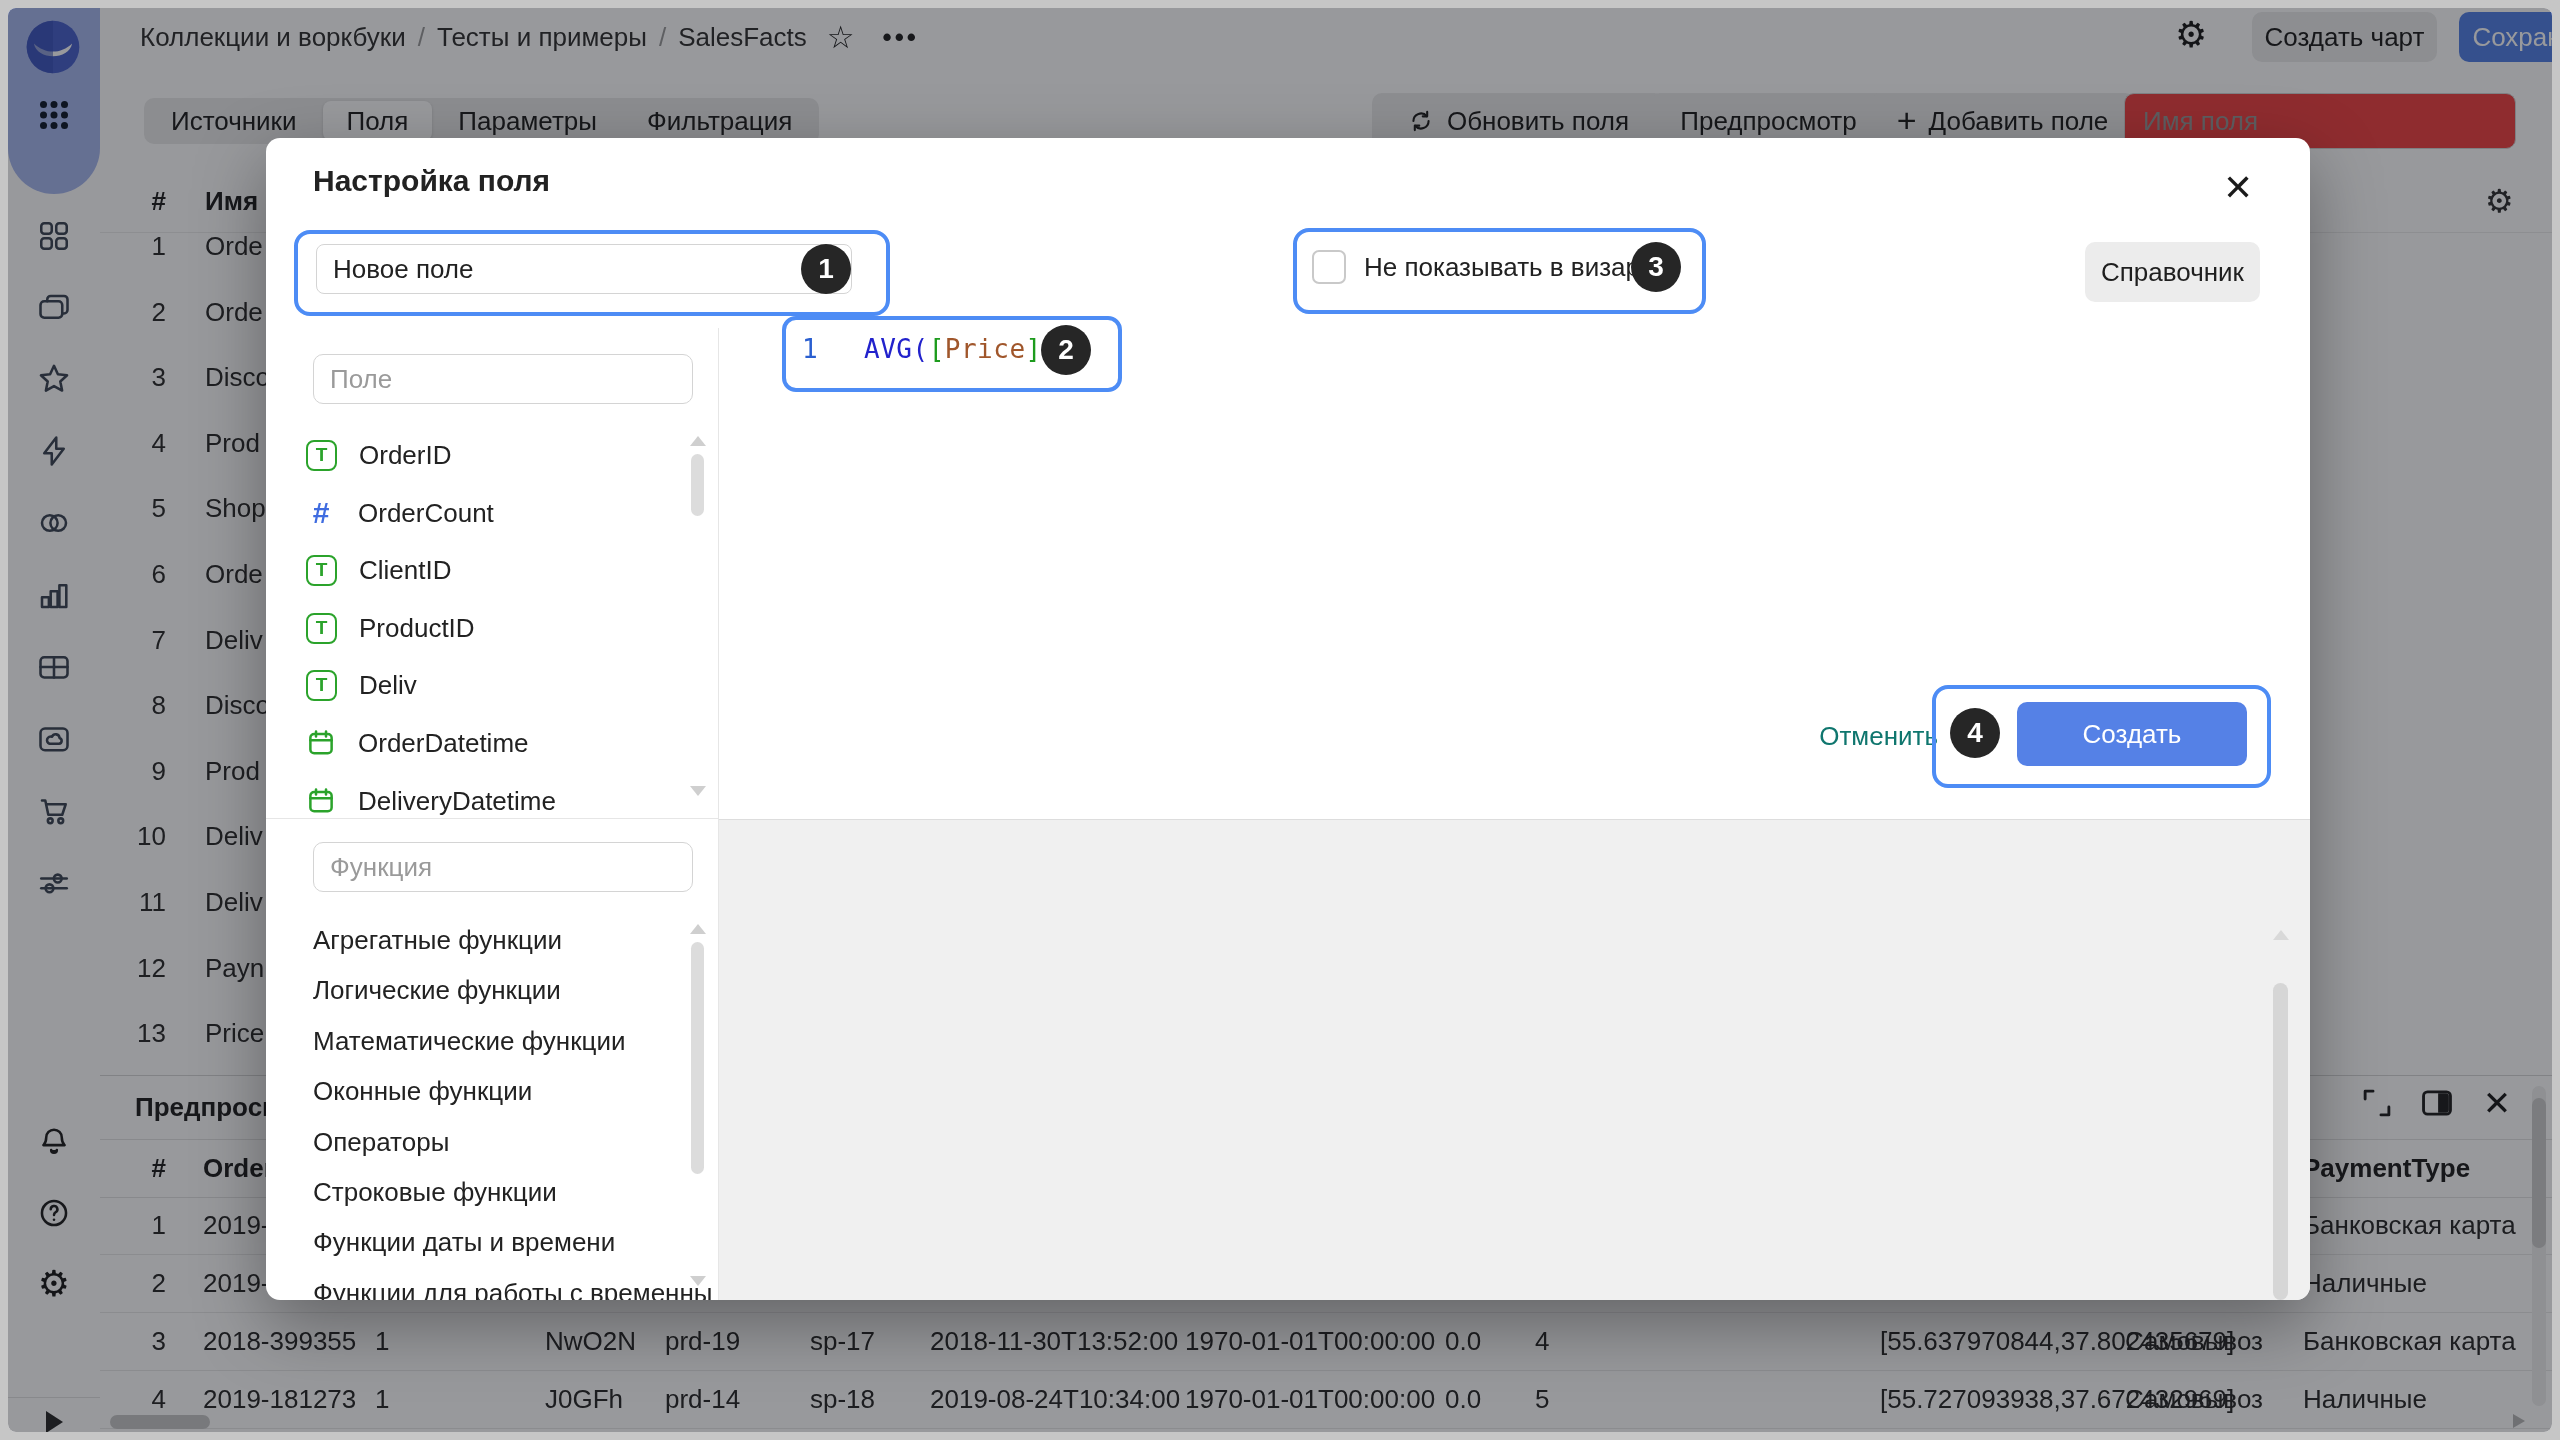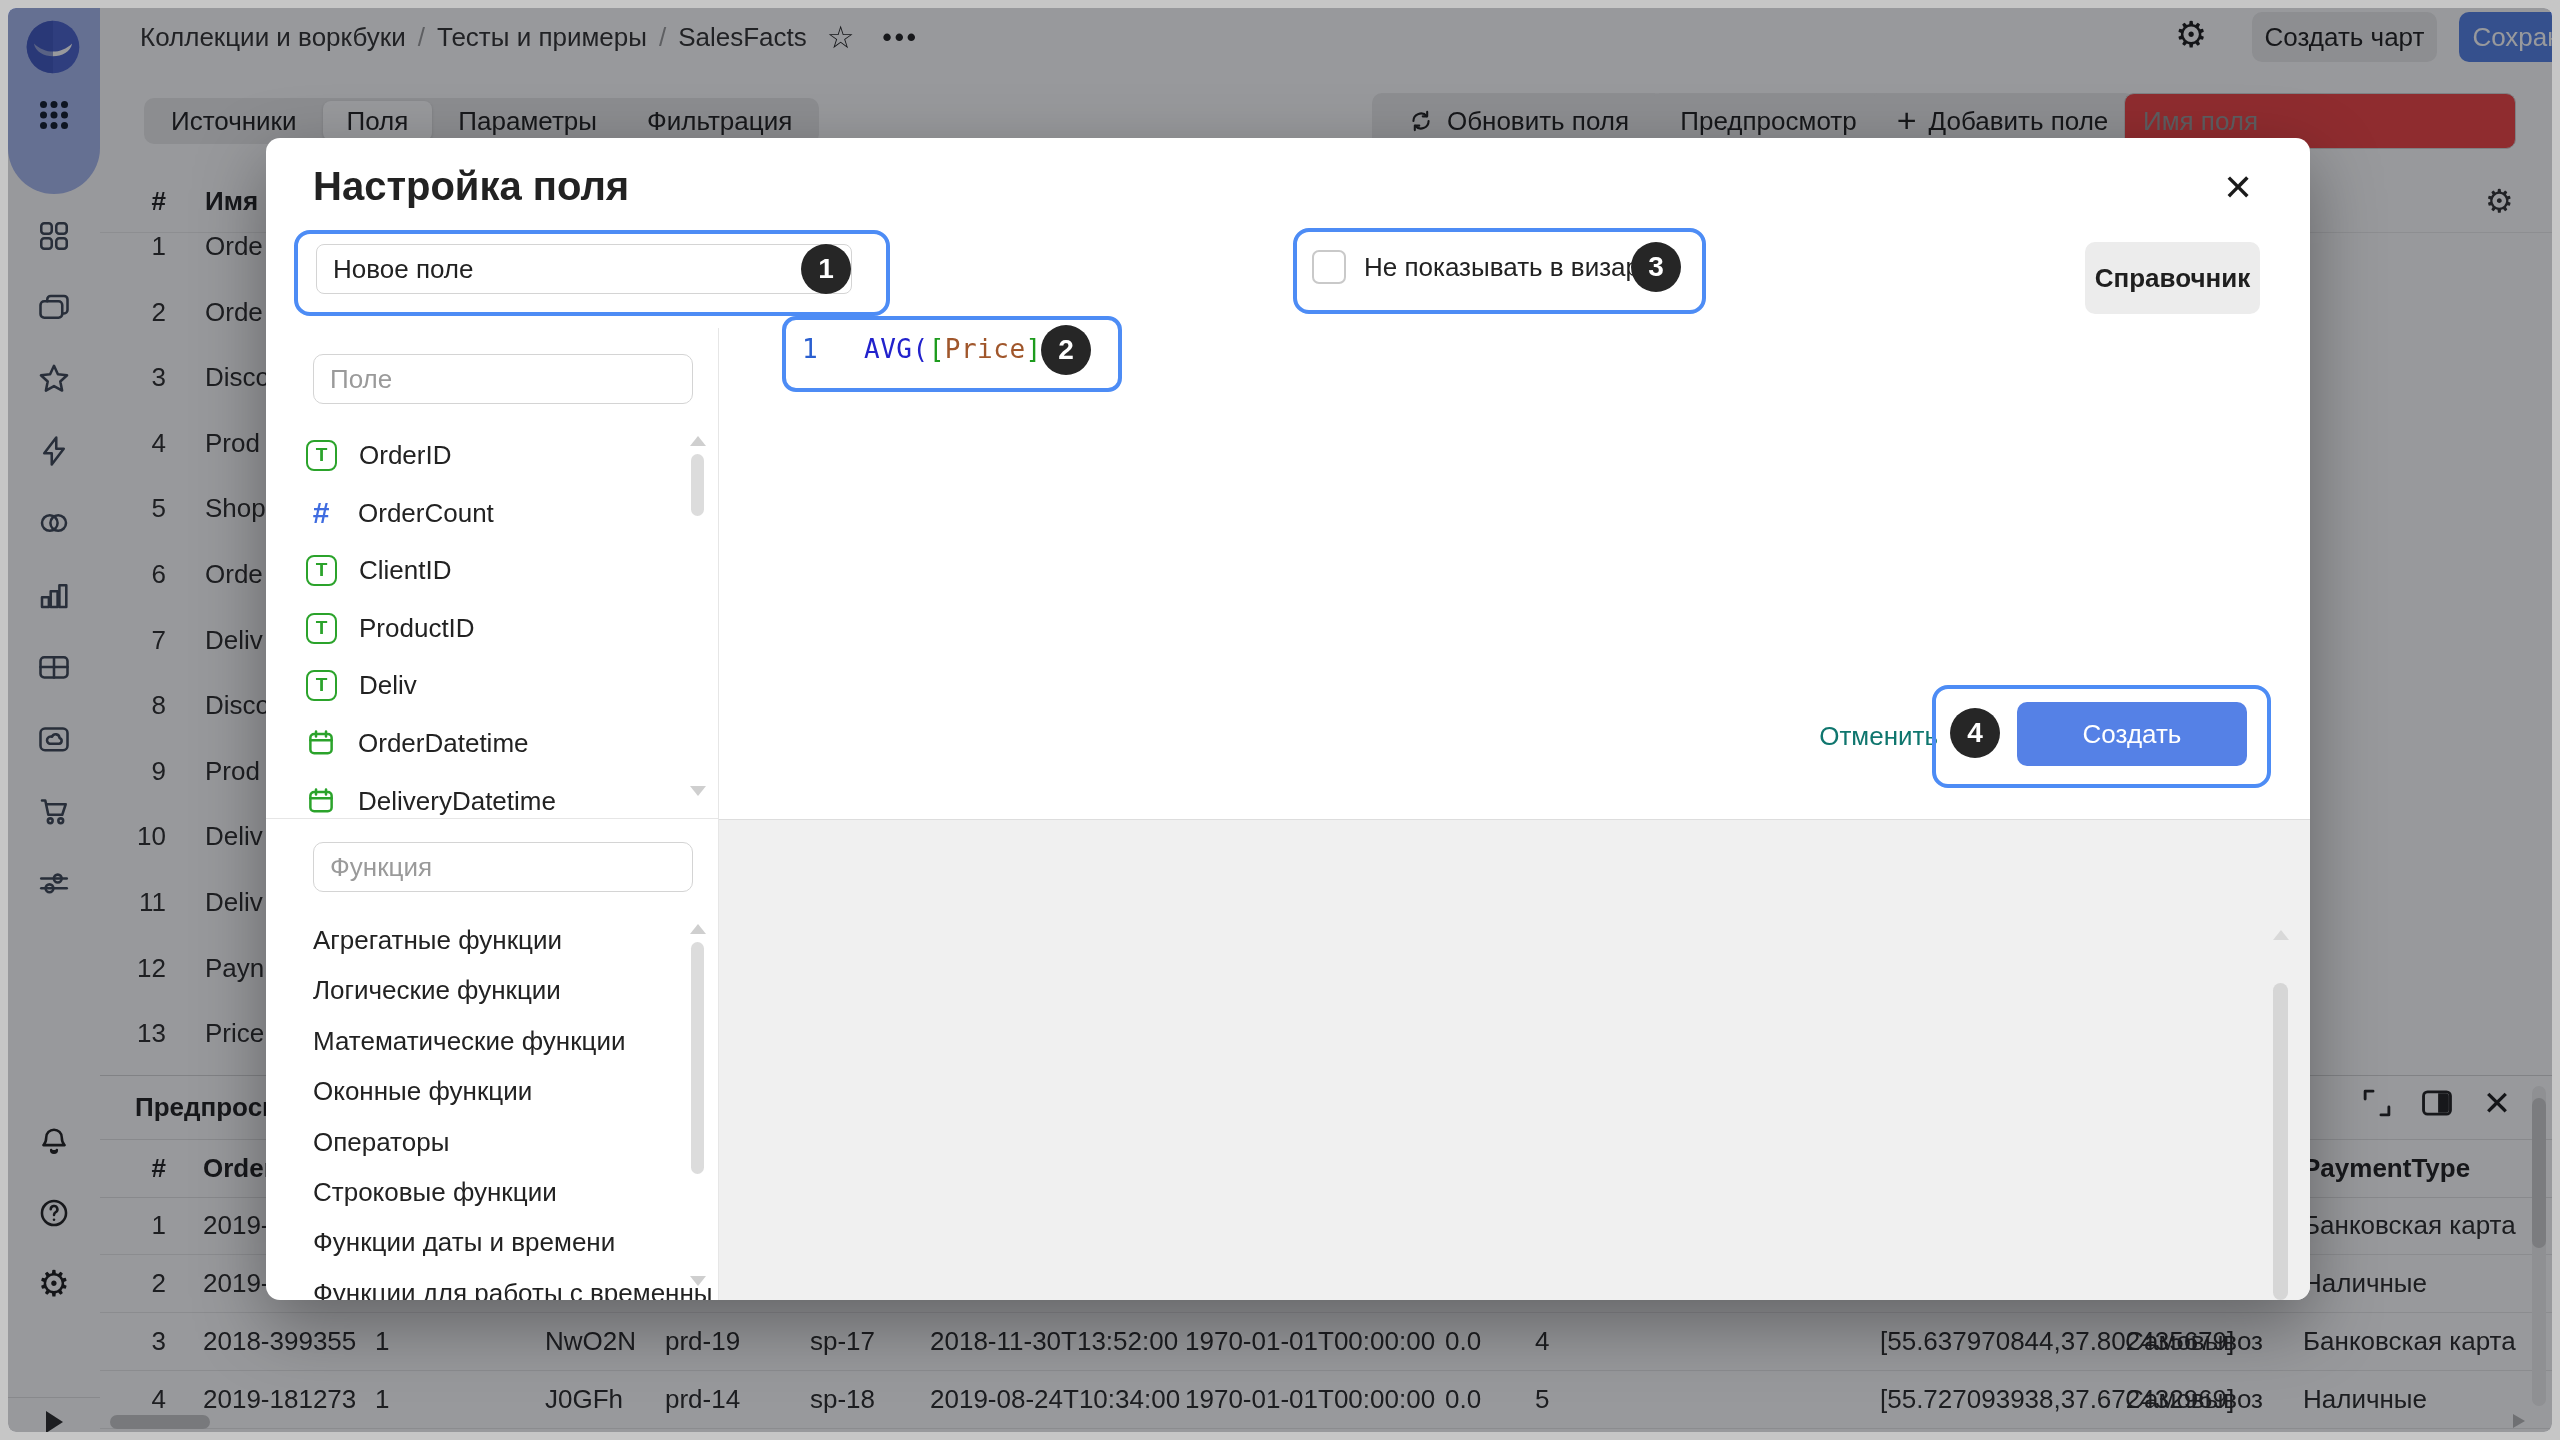--- a/index.html
+++ b/index.html
@@ -59,38 +59,38 @@
   .pcell{position:absolute;white-space:nowrap;}
   .prow{position:absolute;left:0;right:0;height:58px;font-size:26px;line-height:58px;color:#2b2b2b;border-bottom:1px solid #e8e8e8;cursor:pointer;}
   .pv-vtrack{position:absolute;right:6px;top:10px;bottom:26px;width:14px;background:#efefef;border-radius:7px;}
   .pv-vthumb{position:absolute;right:6px;top:22px;width:14px;height:150px;background:#cdcdcd;border-radius:7px;cursor:pointer;}
   .pv-hthumb{position:absolute;left:10px;bottom:3px;width:100px;height:14px;background:#c9c9c9;border-radius:7px;cursor:pointer;}
   .pv-harrow{position:absolute;left:2413px;bottom:4px;width:0;height:0;border-left:12px solid #b9b9b9;border-top:7px solid transparent;border-bottom:7px solid transparent;}
   
   .overlay{position:absolute;inset:0;background:rgba(10,12,18,0.42);z-index:40;}
   .modal{position:absolute;left:258px;top:130px;width:2044px;height:1162px;background:#fff;border-radius:14px;
          box-shadow:0 24px 70px rgba(0,0,0,.35);z-index:60;overflow:hidden;font-size:26px;}
-  .m-title{position:absolute;left:47px;top:26px;font-size:40px;font-weight:600;}
+  .m-title{position:absolute;left:47px;top:26px;font-size:30px;font-weight:600;}
   .m-close{position:absolute;left:1948px;top:26px;width:48px;height:48px;font-size:36px;display:flex;align-items:center;justify-content:center;cursor:pointer;color:#1a1a1a;}
   .hl{position:absolute;border:4px solid #4d8cf5;border-radius:16px;z-index:5;pointer-events:none;}
   .hl-name{left:28px;top:92px;width:588px;height:78px;}
   .hl-formula{left:516px;top:178px;width:332px;height:68px;border-radius:14px;}
   .hl-wizard{left:1027px;top:90px;width:405px;height:78px;}
   .hl-create{left:1666px;top:547px;width:331px;height:95px;}
   .nbadge{position:absolute;width:50px;height:50px;border-radius:50%;background:#262626;color:#fff;display:flex;align-items:center;
           justify-content:center;font-size:28px;font-weight:700;z-index:6;}
   .inp{border:1.5px solid #d4d4d4;border-radius:8px;font-size:26px;color:#222;padding:0 16px;background:#fff;outline:none;
        box-sizing:border-box;position:absolute;font-family:inherit;}
   .inp::placeholder{color:#9a9a9a;}
   .m-name-input{left:50px;top:106px;width:536px;height:50px;}
   .m-seg{position:absolute;left:620px;top:104px;height:54px;background:#ededed;border-radius:10px;display:flex;align-items:center;padding:0 3px;gap:2px;}
   .m-seg .seg-item{height:48px;}
   .m-check-wrap{position:absolute;left:1046px;top:96px;height:66px;display:flex;align-items:center;gap:18px;cursor:pointer;}
   .checkbox{width:34px;height:34px;border:2px solid #c9c9c9;border-radius:7px;background:#fff;box-sizing:border-box;}
-  .m-ref{position:absolute;left:1819px;top:104px;width:175px;height:72px;font-weight:bold;}
+  .m-ref{position:absolute;left:1819px;top:104px;width:175px;height:60px;}
   .vdiv{position:absolute;left:452px;top:190px;bottom:0;width:1px;background:#e6e6e6;}
   .hdiv{position:absolute;left:0;top:680px;width:453px;height:1px;background:#e6e6e6;}
   .m-search1{left:47px;top:216px;width:380px;height:50px;border-radius:10px;}
   .m-search2{left:47px;top:704px;width:380px;height:50px;border-radius:10px;}
   .fitem{position:absolute;left:40px;width:392px;height:58px;display:flex;align-items:center;gap:22px;cursor:pointer;}
   .fi{width:30px;height:30px;display:flex;align-items:center;justify-content:center;flex:none;}
   .fi-t{border:2.5px solid #2ba32b;border-radius:8px;color:#2ba32b;font-weight:700;font-size:19px;width:27px;height:27px;}
   .fi-n{color:#3f6ce0;font-weight:700;font-size:30px;}
   .flabel{white-space:nowrap;}
   .gitem{position:absolute;left:47px;width:398px;height:50px;line-height:50px;white-space:nowrap;overflow:hidden;cursor:pointer;}

